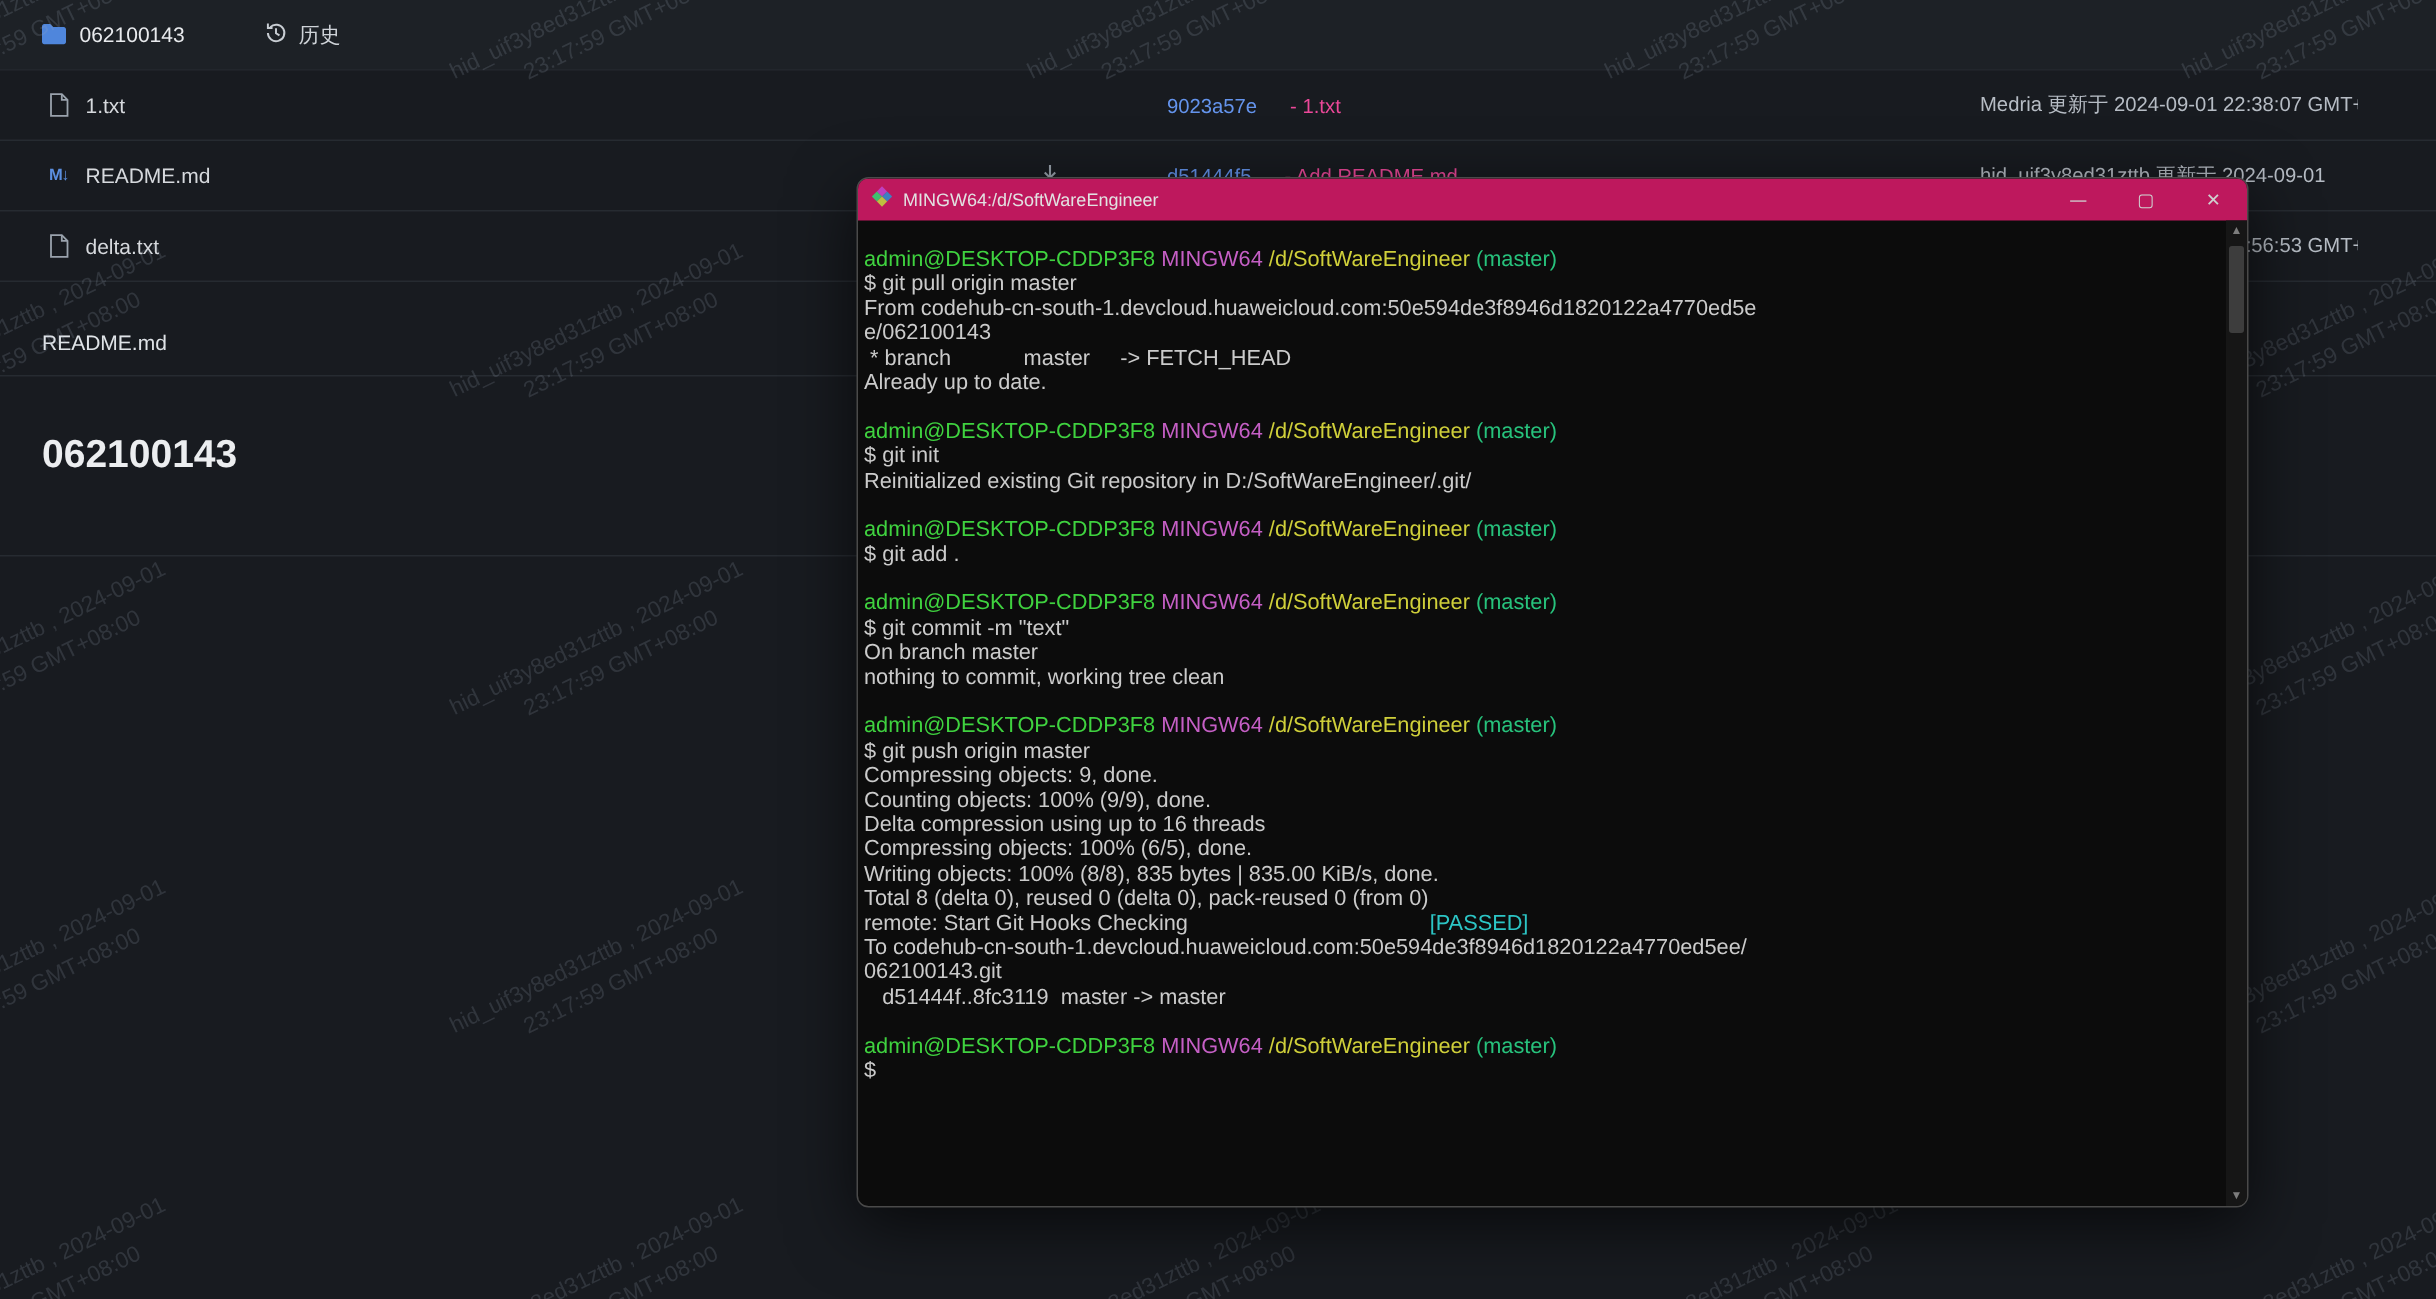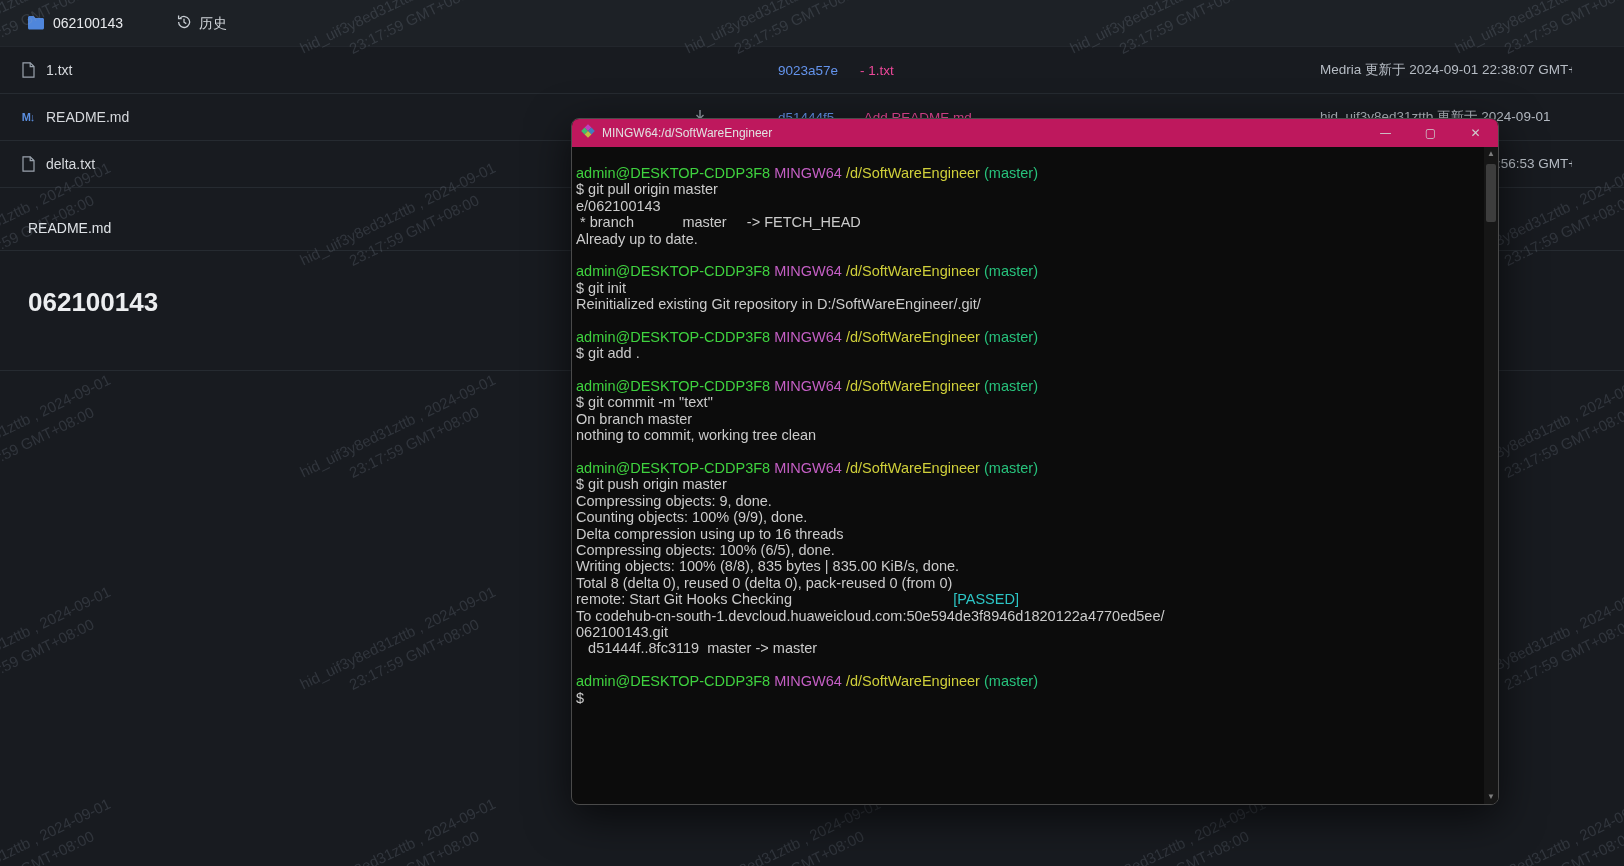--- a/index.html
+++ b/index.html
@@ -7,21 +7,21 @@
     width:1624px;height:866px;overflow:hidden;position:relative;
     background:#181b20;font-family:"Liberation Sans",sans-serif;
   }
   
   .page{position:absolute;inset:0;z-index:1}
   .topbar{height:46px;background:#1d2126;border-bottom:1px solid #22262c;
     display:flex;align-items:center;padding-left:28px;gap:9px}
   .repo{color:#e8eaed;font-size:14px;margin-right:44px;cursor:pointer}
   .hist{display:flex;align-items:flex-end;gap:7px;color:#cfd3d8;font-size:14px;cursor:pointer}
   .frow{position:relative;height:46px;border-bottom:1px solid #262b31;
-    display:flex;align-items:center;padding-left:20px;background:transparent}
+    display:flex;align-items:center;padding-left:31px;background:transparent}
   .ficon{display:inline-flex;width:16px;justify-content:center}
   .fname{color:#d6d9dd;font-size:14px;margin-left:10px;cursor:pointer}
   .dl{position:absolute;left:694px;top:16px;cursor:pointer}
   .commit{position:absolute;left:778px;font-size:13.5px;white-space:nowrap}
   .commit a{color:#6494ed;text-decoration:none;cursor:pointer}
   .commit .msg{color:#ec4899;margin-left:22px}
   .meta{position:absolute;left:1320px;width:252px;overflow:hidden;
     white-space:nowrap;color:#b6bcc4;font-size:13.5px}
   .readme{margin-top:18px}
   .readme-head{padding:14px 28px;color:#dfe3e7;font-size:14px;border-bottom:1px solid #262b31}
@@ -246,20 +246,21 @@
     <span class="term-title">MINGW64:/d/SoftWareEngineer</span>
     <span class="term-controls">
       <button>—</button>
       <button>▢</button>
       <button>✕</button>
     </span>
   </div>
   <div class="term-body">
       <div class="tl"><span class="p-user">admin@DESKTOP-CDDP3F8</span><span class="txt"> </span><span class="p-shell">MINGW64</span><span class="txt"> </span><span class="p-path">/d/SoftWareEngineer</span><span class="txt"> </span><span class="p-branch">(master)</span></div>
       <div class="tl"><span class="txt">$ git pull origin master</span></div>
+      <div class="tl"><span class="txt">From codehub-cn-south-1.devcloud.huaweicloud.com:50e594de3f8946d1820122a4770ed5e</span></div>
       <div class="tl"><span class="txt">e/062100143</span></div>
       <div class="tl"><span class="txt"> * branch            master     -&gt; FETCH_HEAD</span></div>
       <div class="tl"><span class="txt">Already up to date.</span></div>
       <div class="tl">&nbsp;</div>
       <div class="tl"><span class="p-user">admin@DESKTOP-CDDP3F8</span><span class="txt"> </span><span class="p-shell">MINGW64</span><span class="txt"> </span><span class="p-path">/d/SoftWareEngineer</span><span class="txt"> </span><span class="p-branch">(master)</span></div>
       <div class="tl"><span class="txt">$ git init</span></div>
       <div class="tl"><span class="txt">Reinitialized existing Git repository in D:/SoftWareEngineer/.git/</span></div>
       <div class="tl">&nbsp;</div>
       <div class="tl"><span class="p-user">admin@DESKTOP-CDDP3F8</span><span class="txt"> </span><span class="p-shell">MINGW64</span><span class="txt"> </span><span class="p-path">/d/SoftWareEngineer</span><span class="txt"> </span><span class="p-branch">(master)</span></div>
       <div class="tl"><span class="txt">$ git add .</span></div>

